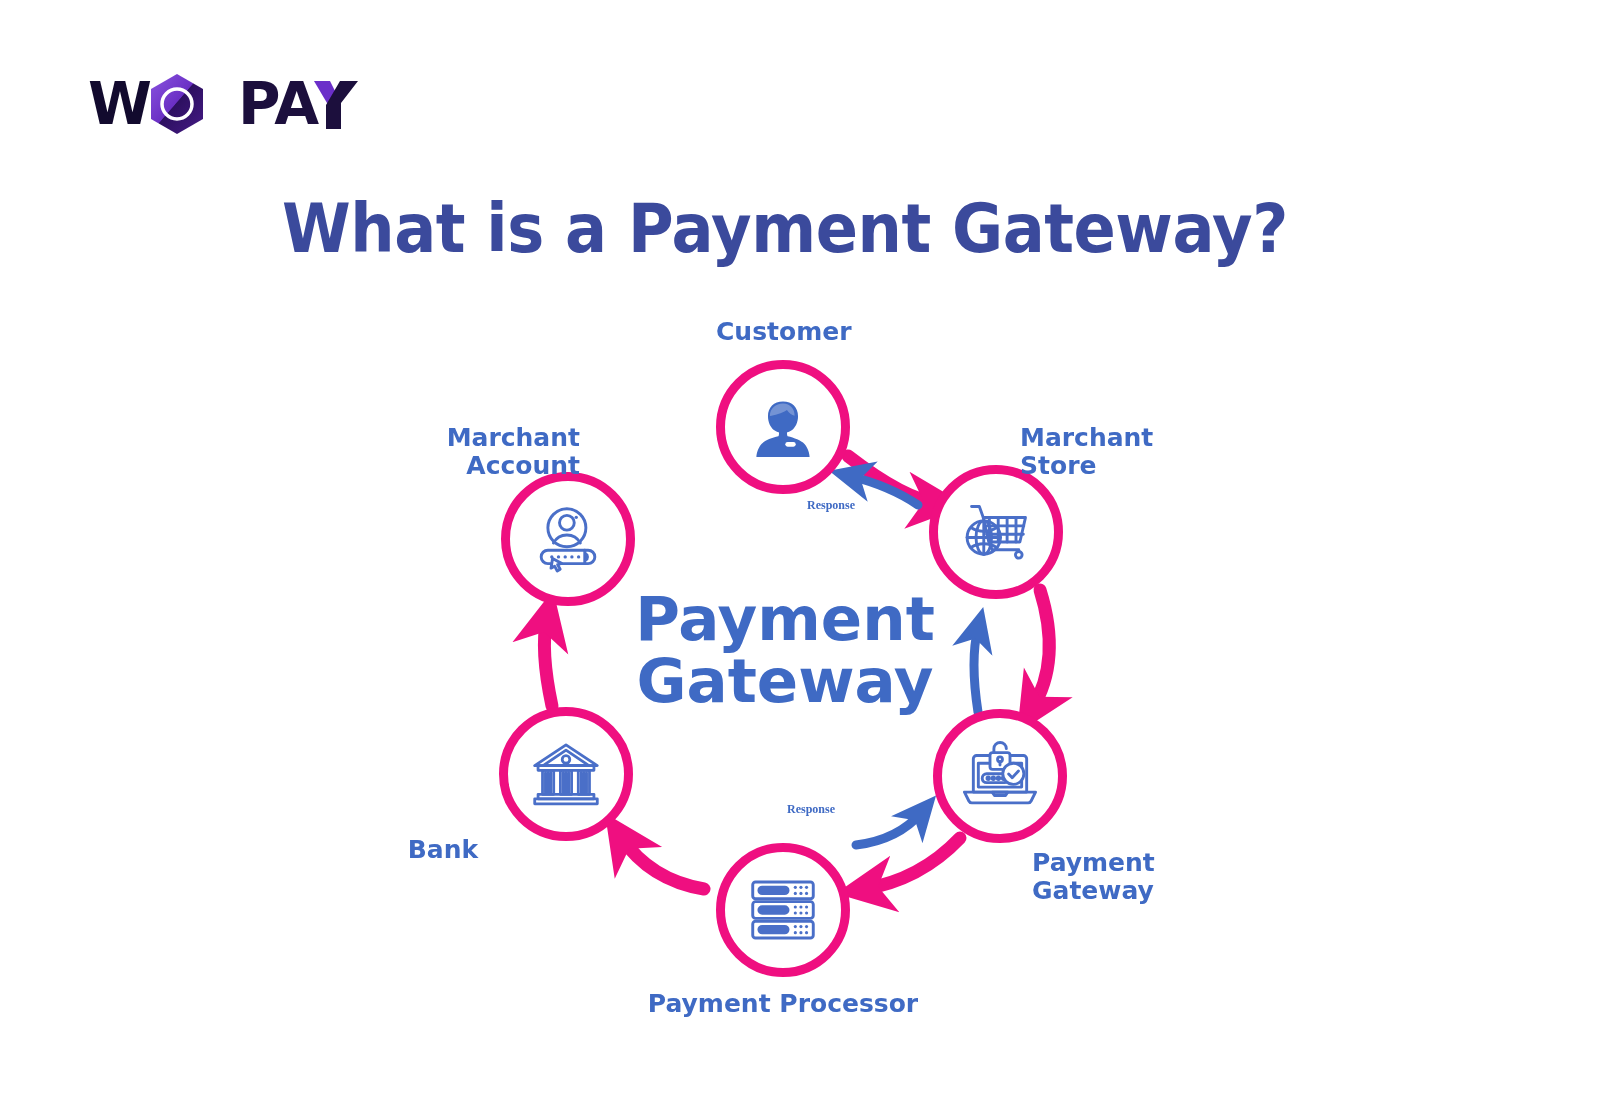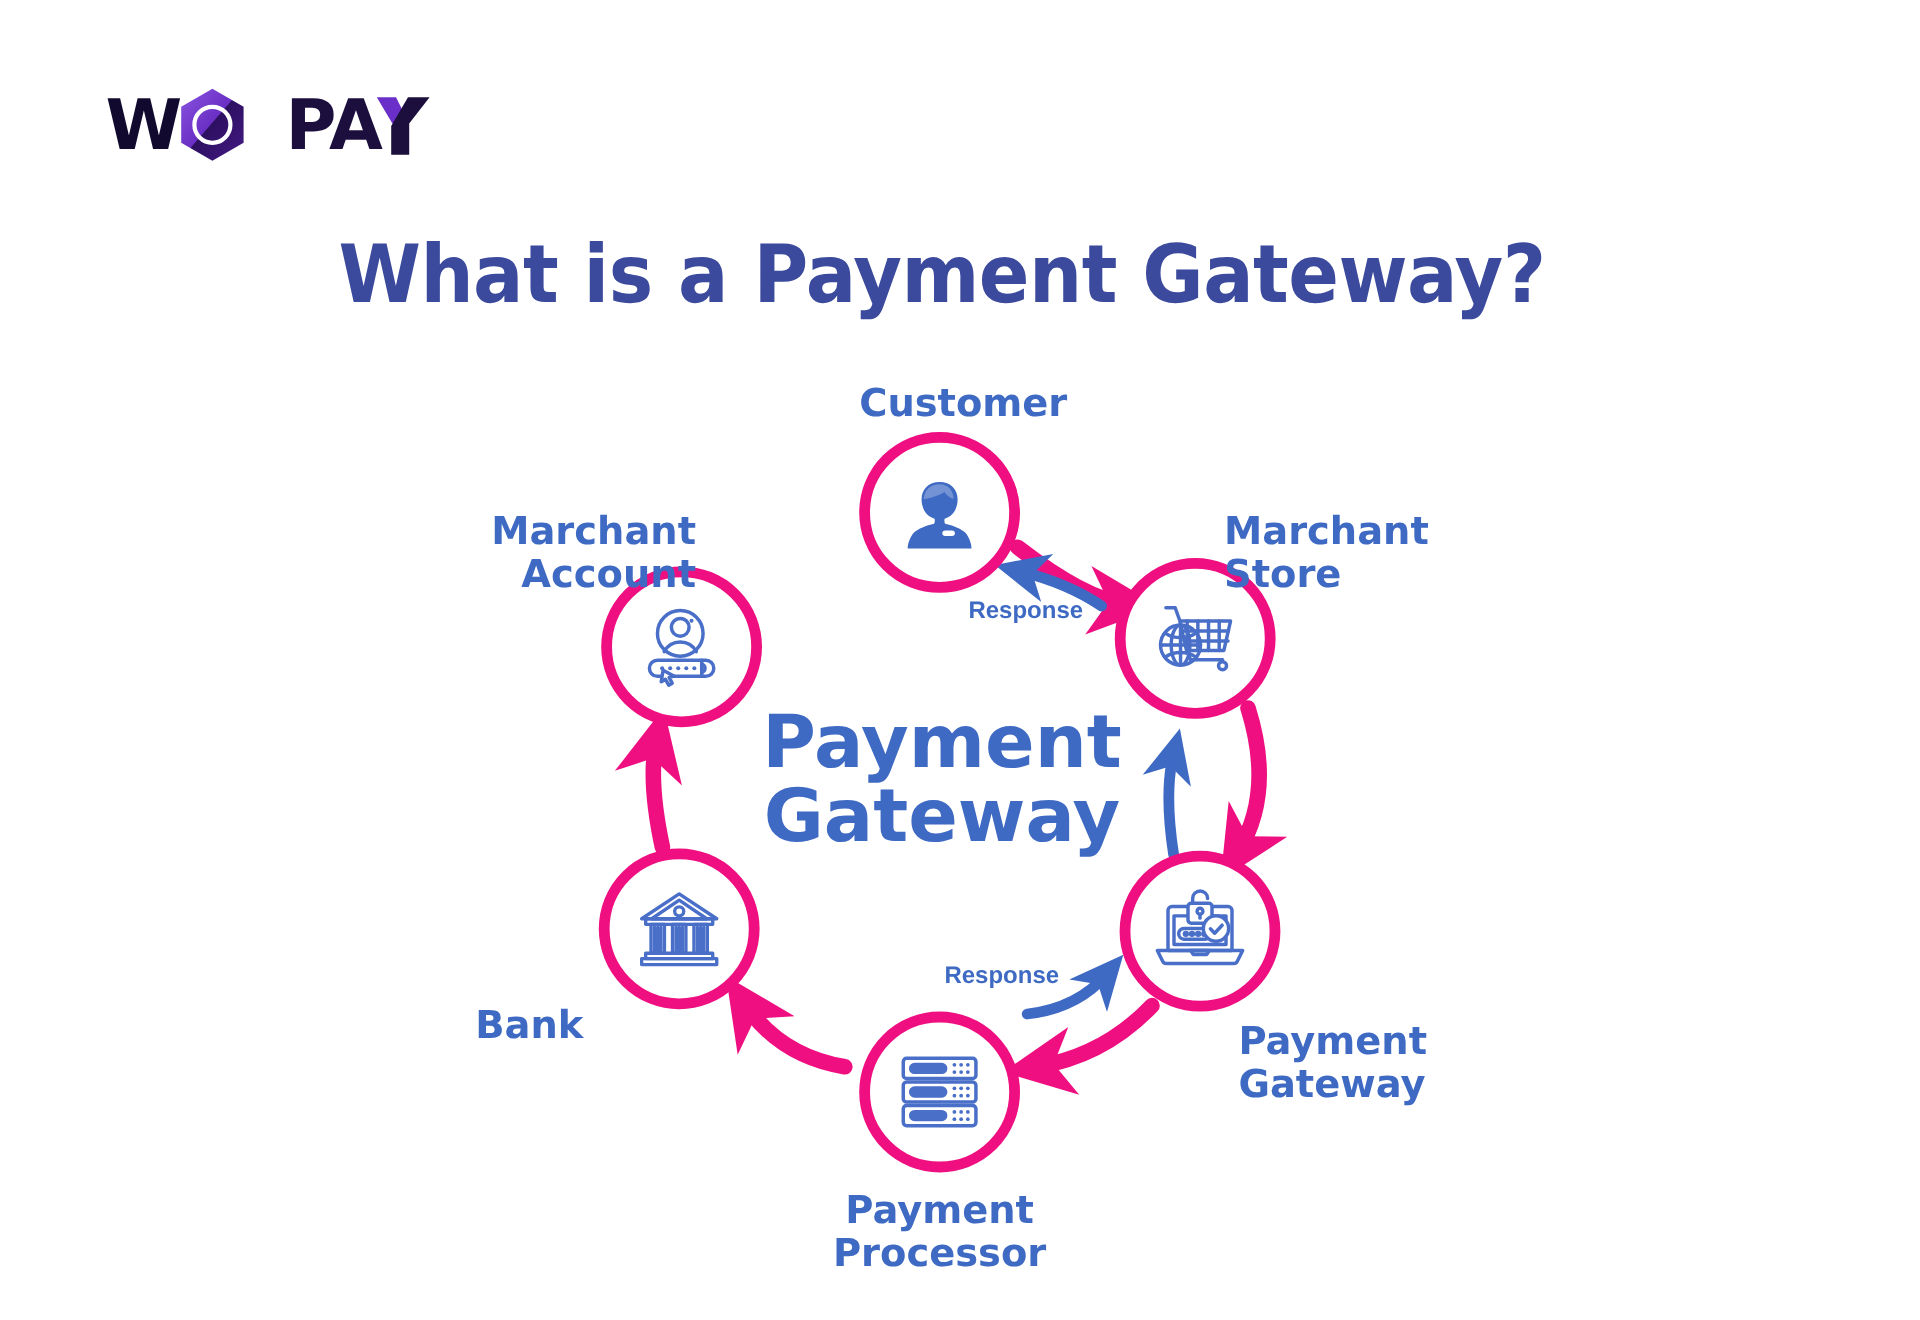--- a/index.html
+++ b/index.html
@@ -94,31 +94,31 @@
     display: flex;
     align-items: center;
     justify-content: center;
   }
   .node svg { display: block; }
 
   .node-label {
     position: absolute;
     font-family: "DejaVu Sans", sans-serif;
     font-weight: 700;
-    font-size: 32px;
+    font-size: 25px;
     line-height: 1.13;
     color: #3f6ac4;
     white-space: pre-line;
   }
 
   .resp-label {
     position: absolute;
-    font-family: Liberation Sans, sans-serif;
-    font-weight: 700;
-    font-size: 20px;
+    font-family: Liberation Serif, serif;
+    font-weight: 700;
+    font-size: 12px;
     color: #3f6ac4;
   }
 
   #center-text {
     position: absolute;
     left: 600px;
     top: 588px;
     width: 370px;
     text-align: center;
     font-family: "DejaVu Sans", sans-serif;
@@ -303,21 +303,21 @@
           <rect x="45" y="28.7" width="10" height="21.5"></rect>
           <path d="M15.6 30.8v18M18 30.8v18M20.4 30.8v18"></path>
           <path d="M31.6 30.8v18M34 30.8v18M36.4 30.8v18"></path>
           <path d="M47.6 30.8v18M50 30.8v18M52.4 30.8v18"></path>
           <path d="M9 50.2h50v4H9z"></path>
           <path d="M6 54.2h56v4.5H6z"></path>
         </g>
       </svg>
     </span>
   </div>
-  <div class="node-label" style="left:396px; top:836px; width:128px; text-align:left;">Bank</div>
+  <div class="node-label" style="left:379px; top:836px; width:128px; text-align:center;">Bank</div>
 
   <div class="node" style="left:501px; top:472px; width:134px; height:134px;">
     <span>
       <svg width="76" height="76" viewBox="0 0 68 68">
         <g fill="none" stroke="#4a6fc8" stroke-width="2.6" stroke-linecap="round" stroke-linejoin="round">
           <circle cx="33" cy="24" r="17"></circle>
           <circle cx="33" cy="19.5" r="6.6"></circle>
           <path d="M21 37.6a13.6 13.6 0 0 1 24 0"></path>
           <circle cx="41.4" cy="14.6" r="1.5" fill="#4a6fc8" stroke="none"></circle>
           <rect x="10" y="44" width="48" height="12" rx="6"></rect>

